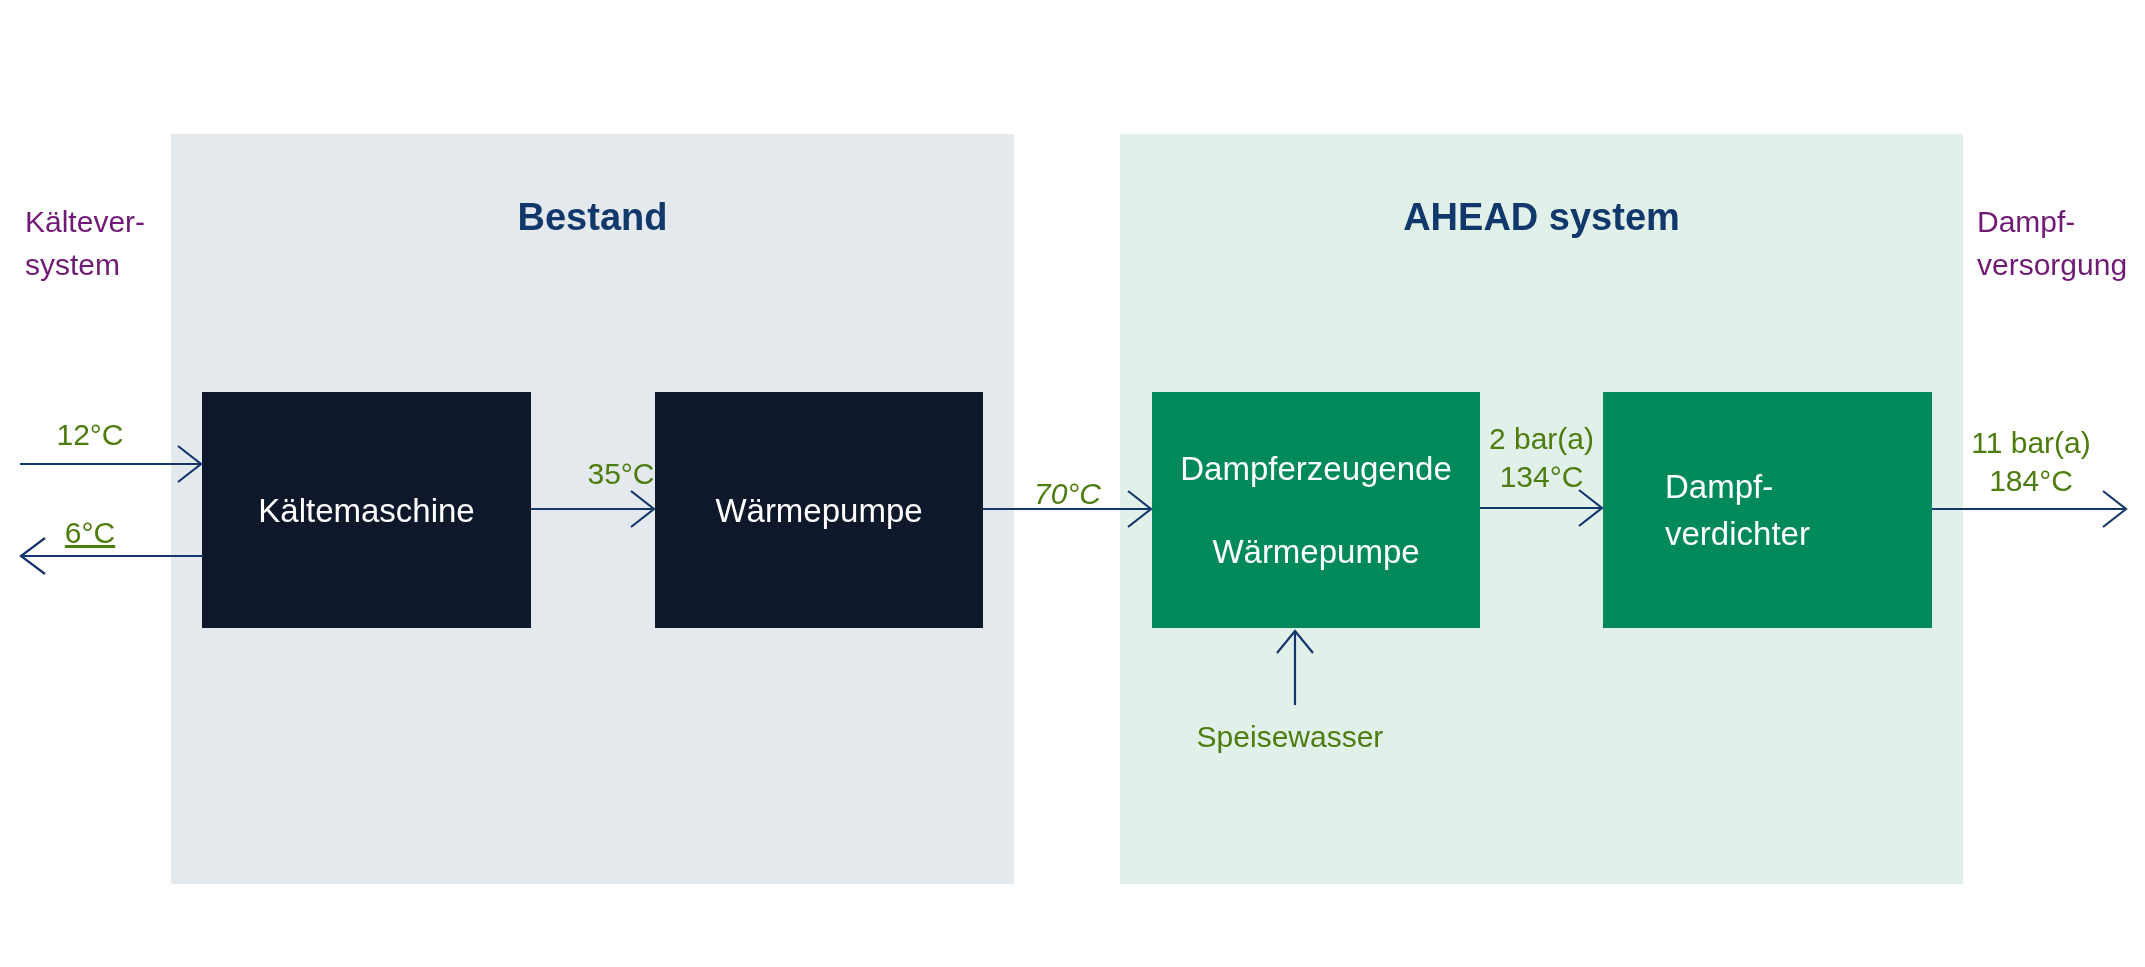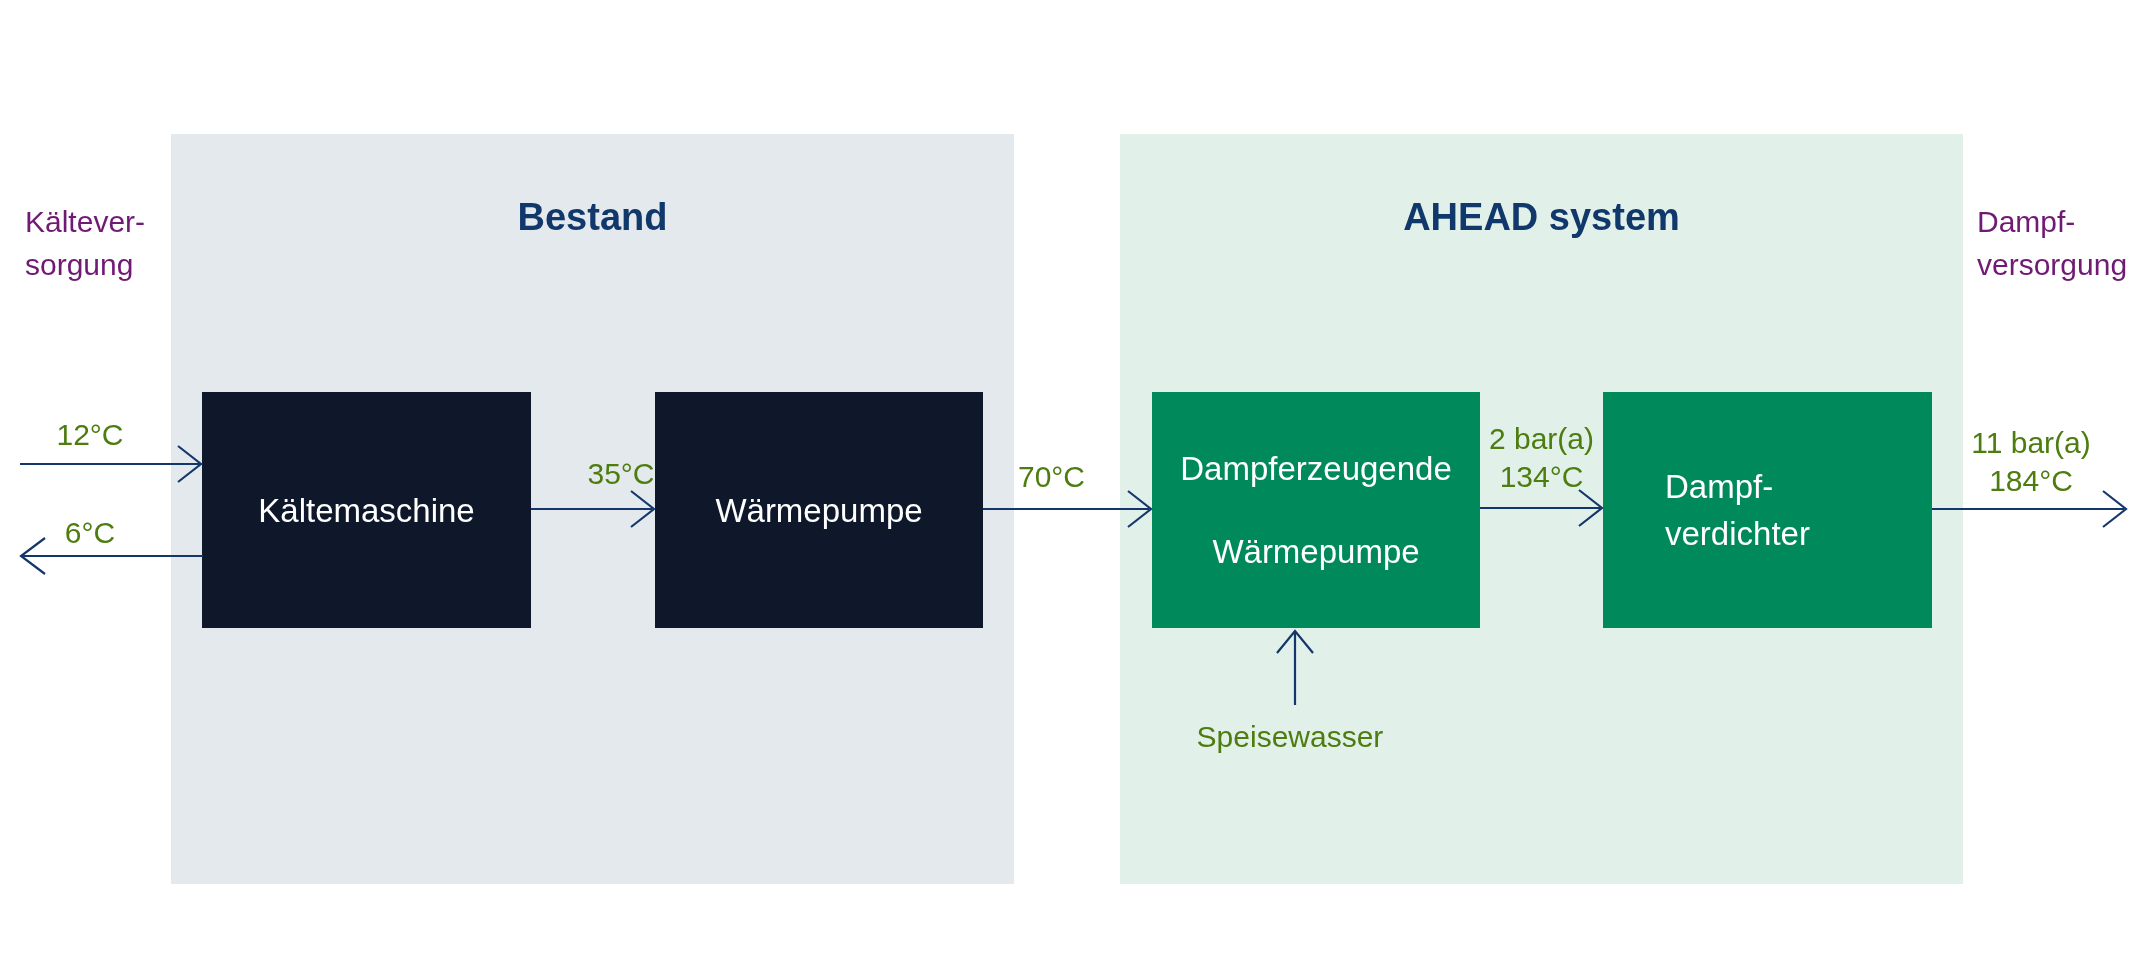--- a/index.html
+++ b/index.html
@@ -68,23 +68,23 @@
   .side-label-right { left: 1977px; }
   .flow-label {
     position: absolute;
     font-size: 30px;
     line-height: 38px;
     color: #4d7c0f;
     text-align: center;
     white-space: nowrap;
   }
   .lbl-12c     { left: 10px;   width: 160px; top: 416px; }
-  .lbl-6c      { left: 10px;   width: 160px; top: 514px; }
+  .lbl-6c      { left: 10px;   width: 160px; top: 514px; text-decoration: underline; }
   .lbl-35c     { left: 531px;  width: 124px; top: 455px; margin-left: 28px; }
-  .lbl-70c     { left: 983px;  width: 137px; top: 458px; }
+  .lbl-70c     { left: 983px;  width: 169px; top: 475px; font-style: italic; }
   .lbl-3bar    { left: 1480px; width: 123px; top: 420px; }
   .lbl-11bar   { left: 1956px; width: 150px; top: 424px; }
   .lbl-feedwater { left: 1147px; width: 286px; top: 718px; }
   .arrow-layer {
     position: absolute;
     left: 0;
     top: 0;
     width: 2145px;
     height: 967px;
     pointer-events: none;
@@ -95,21 +95,21 @@
     fill: none;
   }
 </style>
 </head>
 <body>
 
 <div class="canvas">
 
   <div class="side-label side-label-left">
     <div>Kältever-</div>
-    <div>sorgung</div>
+    <div>system</div>
   </div>
 
   <div class="side-label side-label-right">
     <div>Dampf-</div>
     <div>versorgung</div>
   </div>
 
   <div class="panel panel-bestand">
     <div class="panel-title">Bestand</div>
   </div>

